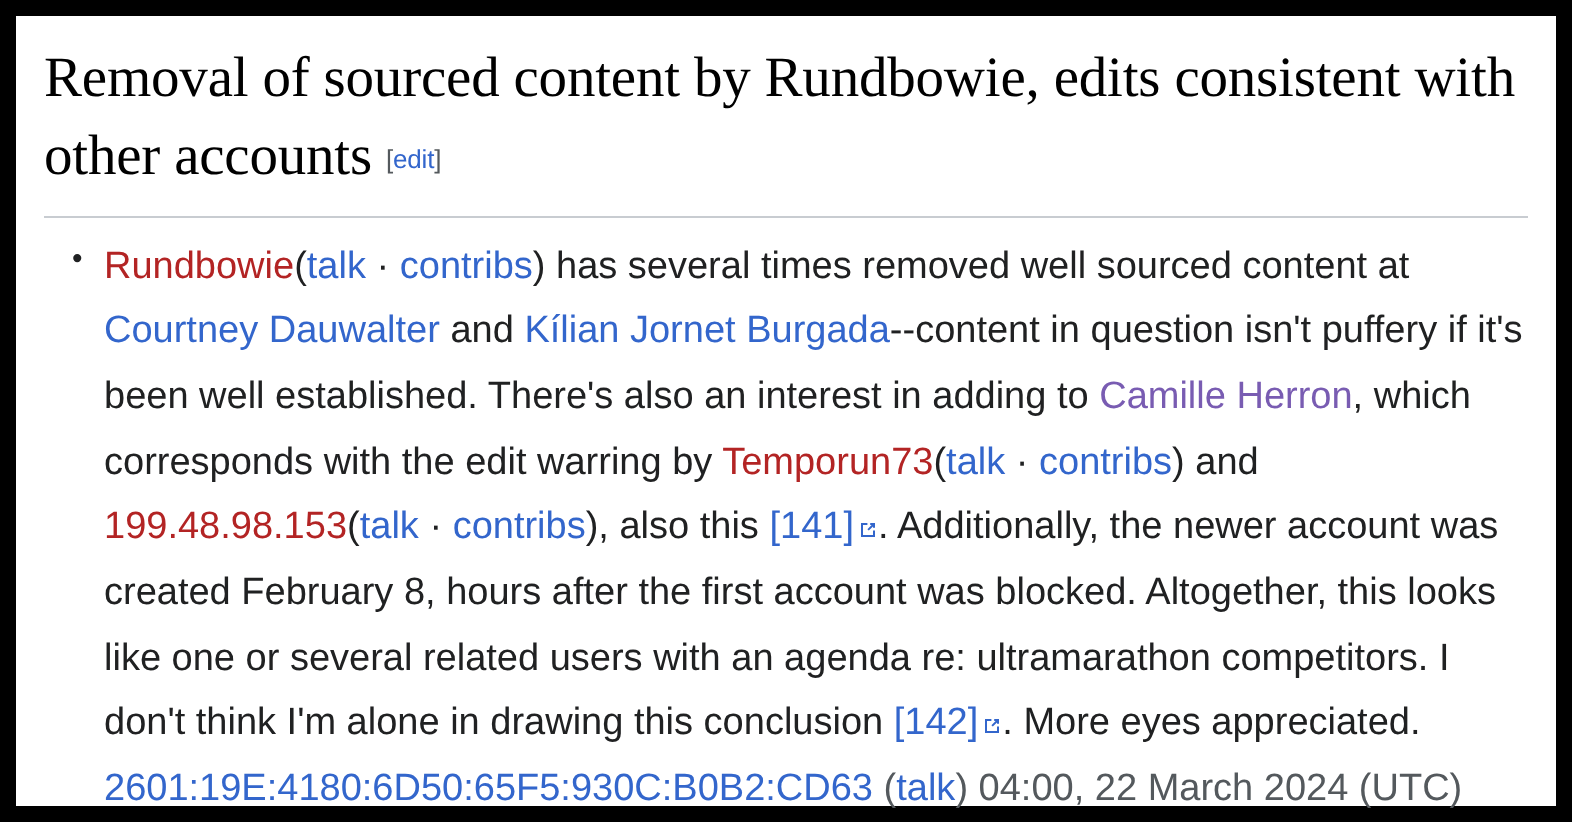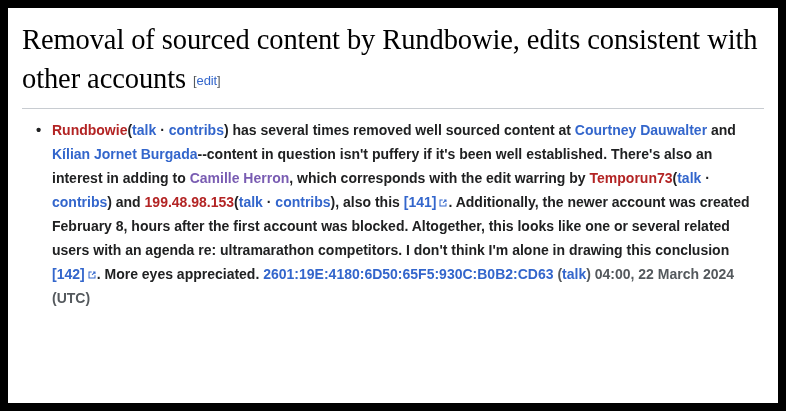--- a/index.html
+++ b/index.html
@@ -47,25 +47,24 @@
     border-top: 1px solid #c8ccd1;
     margin: 9px 0 0 0;
   }
   ul.body-list {
     margin: 9px 0 0 0;
     padding-left: 30px;
     list-style: none;
   }
   ul.body-list > li {
     position: relative;
-    font-size: 14px;
+    font-size: 19px;
     line-height: 1.72;
     color: #202122;
     font-family: "Liberation Sans", sans-serif;
-    font-weight: bold;
   }
   ul.body-list > li:before {
     content: "\2022";
     position: absolute;
     left: -16px;
     top: -1px;
     font-size: 15px;
     color: #202122;
   }
   a.lnk {

